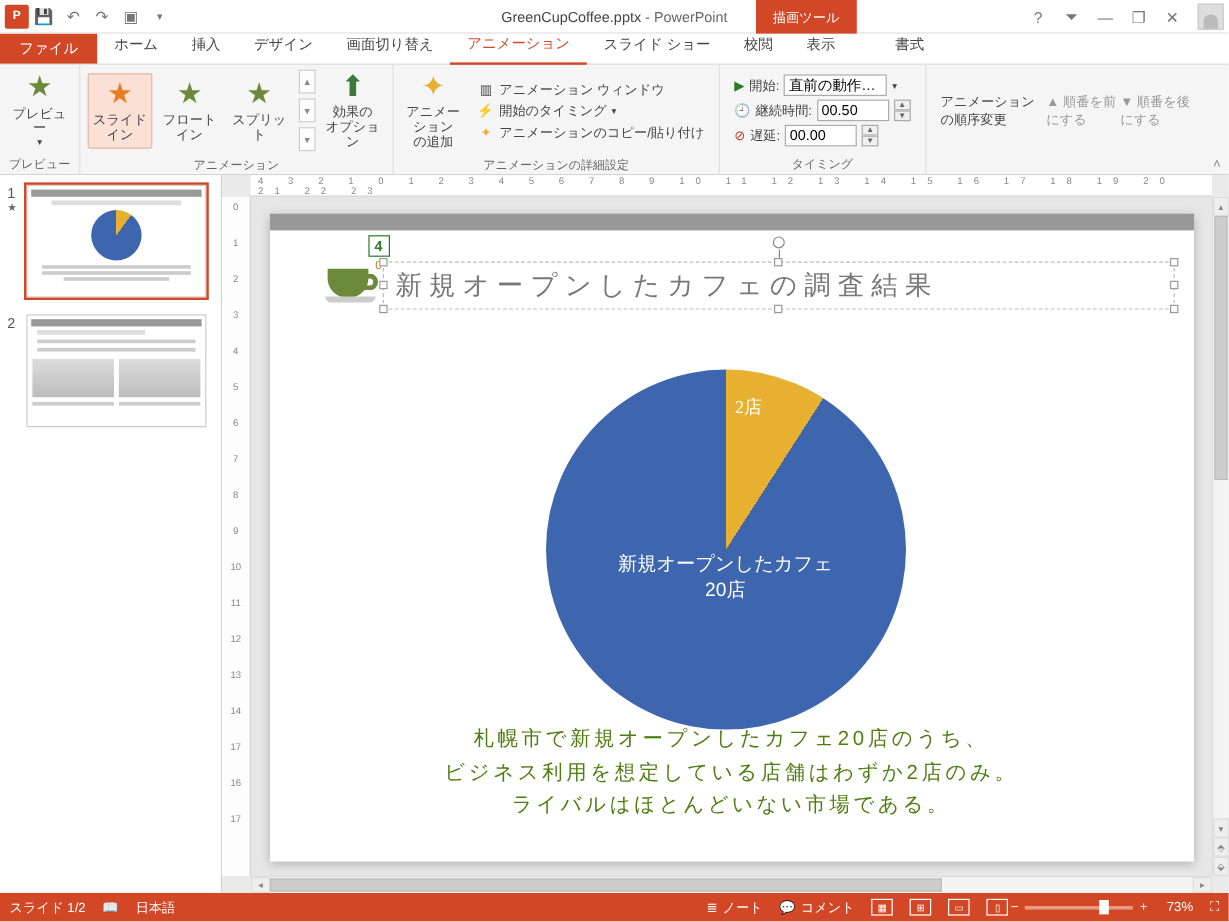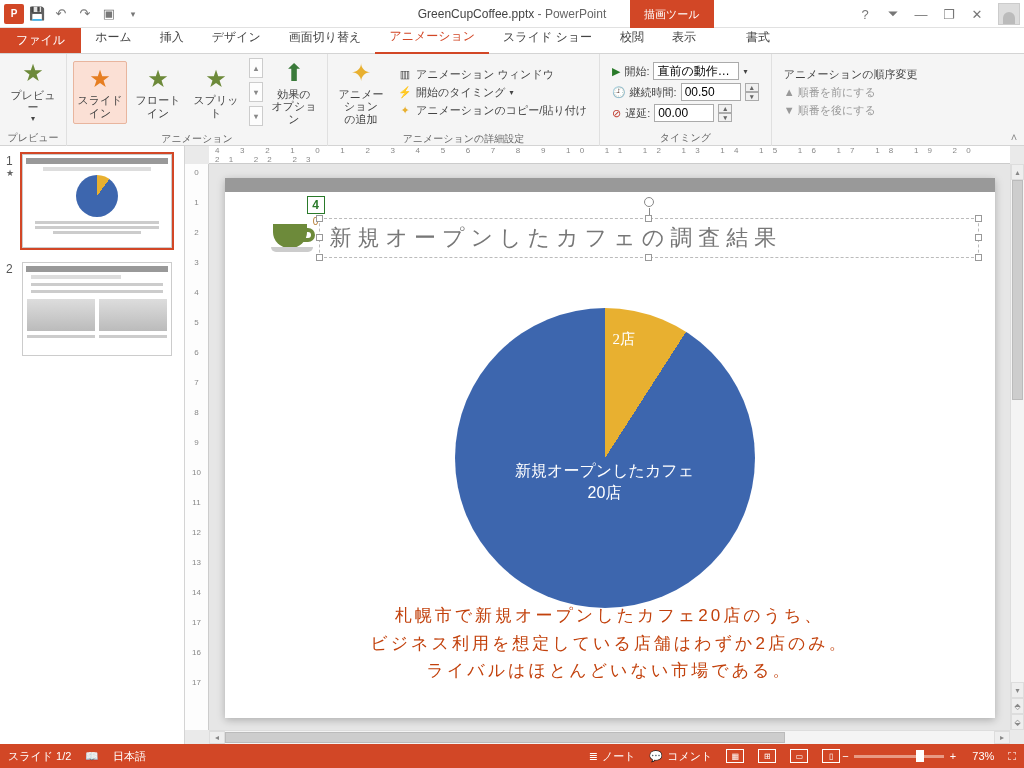--- a/index.html
+++ b/index.html
@@ -37,21 +37,21 @@
 .arrow-up { color:#3a7a3a; font-size:22px; }
 .anim-add { color:#e8b030; font-size:22px; }
 .small-list { display:flex; flex-direction:column; gap:3px; font-size:11px; color:#444; padding:2px 6px; }
 .small-list .row { display:flex; align-items:center; gap:4px; white-space:nowrap; }
 .small-list .ic { width:14px; text-align:center; }
 .timing { display:flex; flex-direction:column; gap:3px; padding:2px 6px; font-size:11px; }
 .timing .row { display:flex; align-items:center; gap:4px; }
 .timing input { width:60px; height:18px; font-size:12px; border:1px solid #ababab; padding:0 3px; }
 .spin { width:14px; display:flex; flex-direction:column; }
 .spin b { height:9px; font-size:7px; line-height:7px; text-align:center; border:1px solid #ababab; background:#f0f0f0; color:#666;}
-.reorder { display:flex; flex-direction:column; gap:3px; padding:2px 6px; font-size:11px; color:#999; }
+.reorder { display:flex; flex-direction:row; gap:3px; padding:2px 6px; font-size:11px; color:#999; }
 .reorder .hdr { color:#444; }
 .scroll-handle { width:14px; display:flex; flex-direction:column; justify-content:space-between; height:68px; margin-left:2px;}
 .scroll-handle b { height:20px; border:1px solid #ccc; background:#fdfdfd; font-size:8px; display:flex; align-items:center; justify-content:center; color:#888;}
 
 
 .workspace { display:flex; height:598px; background:#eee; }
 .thumbs { width:185px; background:#fff; border-right:1px solid #d4d4d4; padding:8px 6px; overflow:hidden; }
 .thumb-wrap { display:flex; gap:4px; margin-bottom:14px; }
 .thumb-num { width:12px; font-size:12px; color:#555; }
 .thumb-star { font-size:9px; color:#666; }
@@ -82,21 +82,21 @@
 .cup-handle { width:12px; height:14px; border:4px solid #6d8a3a; border-left:none; border-radius:0 10px 10px 0; position:absolute; right:0; bottom:10px;}
 .cup-plate { width:42px; height:5px; background:#ccc; border-radius:0 0 8px 8px; position:absolute; bottom:0; left:0;}
 .anim-tag { position:absolute; top:18px; left:82px; display:flex; flex-direction:column; align-items:center;}
 .anim-tag .n4 { width:18px; height:18px; border:1.5px solid #2a7a2a; background:#fff; color:#2a7a2a; font-weight:bold; display:flex; align-items:center; justify-content:center; font-size:12px;}
 .anim-tag .n0 { font-size:10px; color:#b37a30; margin-top:2px;}
 .slide-title { font-size:22px; color:#777; letter-spacing:6px; padding-left:10px; font-family:"Yu Mincho","MS Mincho",serif;}
 .pie-wrap { position:absolute; top:130px; left:230px; width:300px; height:300px; }
 .pie { width:300px; height:300px; border-radius:50%; background:conic-gradient(#e8b030 0 32.7deg,#3d66ae 32.7deg 360deg); position:relative;}
 .pie-lbl-sm { position:absolute; top:22px; left:158px; color:#fff; font-size:15px; font-family:"Yu Mincho",serif;}
 .pie-lbl-lg { position:absolute; top:152px; width:100%; text-align:center; color:#fff; font-size:16px; font-family:"Yu Mincho",serif; line-height:1.4;}
-.body-text { position:absolute; bottom:34px; left:0; right:0; text-align:center; color:#c2410c; font-size:17px; font-family:"Yu Mincho","MS Mincho",serif; letter-spacing:3px; line-height:1.6;}
+.body-text { position:absolute; bottom:34px; left:0; right:0; text-align:center; color:#4d7c0f; font-size:17px; font-family:"Yu Mincho","MS Mincho",serif; letter-spacing:3px; line-height:1.6;}
 .vscroll { position:absolute; right:0; top:18px; bottom:14px; width:14px; background:#f4f4f4; border-left:1px solid #ddd; display:flex; flex-direction:column; }
 .vscroll .arr { height:16px; background:#eee; border:1px solid #ddd; font-size:8px; display:flex; align-items:center; justify-content:center; color:#888;}
 .vscroll .track { flex:1; position:relative; }
 .vscroll .th { position:absolute; top:0; left:1px; right:1px; height:220px; background:#cdcdcd; border:1px solid #bbb;}
 .hscroll { position:absolute; bottom:0; left:24px; right:14px; height:14px; background:#f4f4f4; border-top:1px solid #ddd; display:flex;}
 .hscroll .arr { width:16px; background:#eee; border:1px solid #ddd; font-size:8px; display:flex; align-items:center; justify-content:center; color:#888;}
 .hscroll .track { flex:1; position:relative; }
 .hscroll .th { position:absolute; left:0; top:1px; bottom:1px; width:560px; background:#cdcdcd; border:1px solid #bbb;}
 
 

